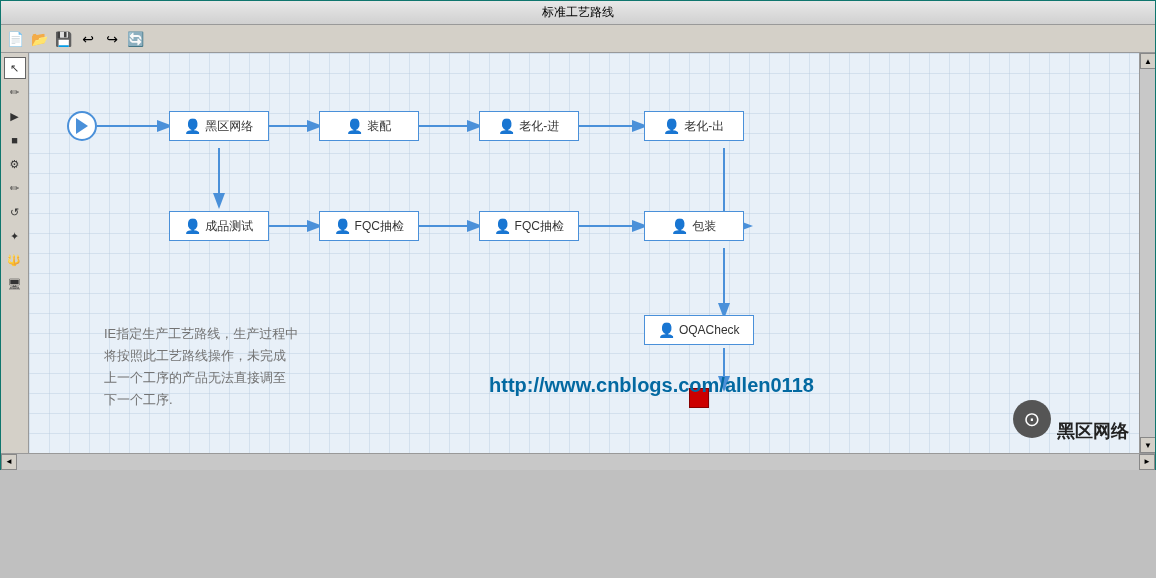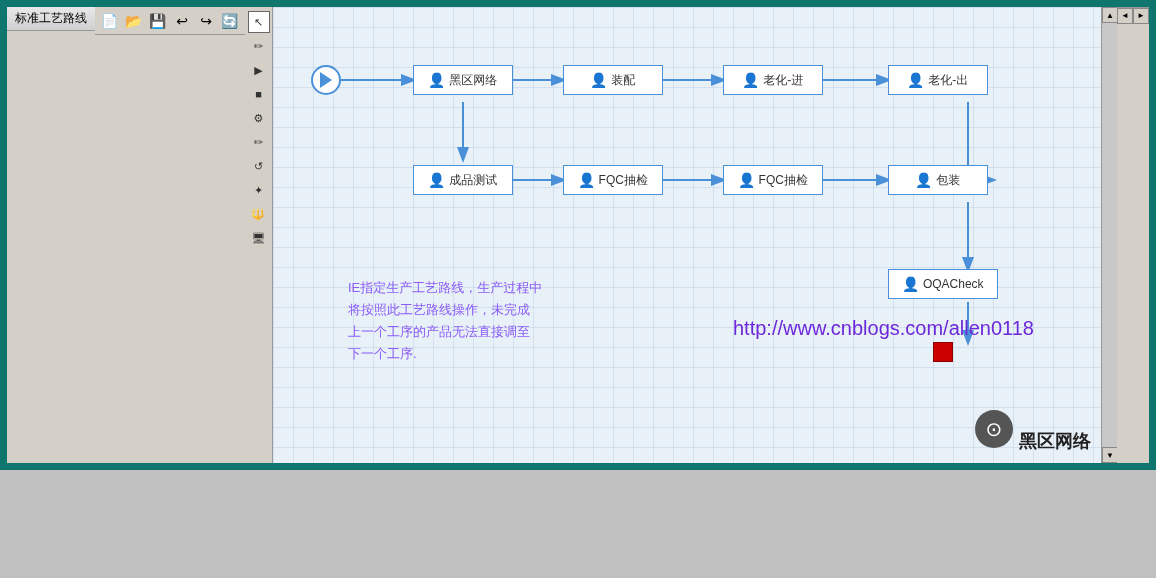--- a/index.html
+++ b/index.html
@@ -1,18 +1,18 @@
 <!DOCTYPE html>
 <html><head>
   <meta charset="utf-8">
   <style>
     * { box-sizing: border-box; margin: 0; padding: 0; }
     body { font-family: 'SimSun', 'Microsoft YaHei', sans-serif; background: #c0c0c0; width: 1156px; height: 578px; overflow: hidden; }
 
-    .window { width: 1156px; height: 470px; background: #d4d0c8; display: flex; flex-direction: row; border: 7px solid #0f766e; }
+    .window { width: 1156px; height: 470px; background: #d4d0c8; display: flex; flex-direction: column; border: 1px solid #0f766e; }
 
     .title-bar { background: linear-gradient(to bottom, #e8e8e8, #d0d0d0); height: 24px; display: flex; align-items: center; border-bottom: 1px solid #999; padding: 0 8px; }
     .title-bar-text { font-size: 12px; color: #000; flex: 1; text-align: center; }
 
     .toolbar { background: #d4d0c8; height: 28px; display: flex; align-items: center; padding: 2px 4px; border-bottom: 1px solid #999; gap: 2px; }
     .toolbar-btn { width: 22px; height: 22px; background: #d4d0c8; border: 1px solid transparent; display: flex; align-items: center; justify-content: center; font-size: 14px; cursor: pointer; }
 
     .main-area { display: flex; flex: 1; overflow: hidden; }
 
     .left-toolbar { width: 28px; background: #d4d0c8; border-right: 1px solid #999; display: flex; flex-direction: column; align-items: center; padding: 4px 0; gap: 2px; }
@@ -37,22 +37,22 @@
     
     .flow-node { position: absolute; background: white; border: 1px solid #4a90d9; display: flex; align-items: center; justify-content: center; font-size: 12px; color: #333; cursor: pointer; }
 
     .start-node { position: absolute; width: 30px; height: 30px; border-radius: 50%; border: 2px solid #4a90d9; background: white; display: flex; align-items: center; justify-content: center; cursor: pointer; }
     .start-arrow { width: 0; height: 0; border-top: 8px solid transparent; border-bottom: 8px solid transparent; border-left: 12px solid #4a90d9; }
 
     .end-node { position: absolute; width: 20px; height: 20px; background: #cc0000; border: 1px solid #880000; cursor: pointer; }
 
     svg.arrows { position: absolute; top: 0; left: 0; width: 100%; height: 100%; pointer-events: none; }
 
-    .text-block { position: absolute; font-size: 13px; color: #8b5cf6; line-height: 1.8; }
-    .url-text { position: absolute; font-size: 22px; color: #6d28d9; font-weight: normal; }
+    .text-block { position: absolute; font-size: 13px; color: #737373; line-height: 1.8; }
+    .url-text { position: absolute; font-size: 22px; color: #0369a1; font-weight: bold; margin-top: 11px; }
 
     .watermark { position: absolute; bottom: 8px; right: 8px; display: flex; align-items: center; gap: 6px; }
 
     
     .person-icon { display: inline-block; font-size: 14px; margin-right: 3px; }
   </style>
 </head>
 <body>
 
 <div class="window">

